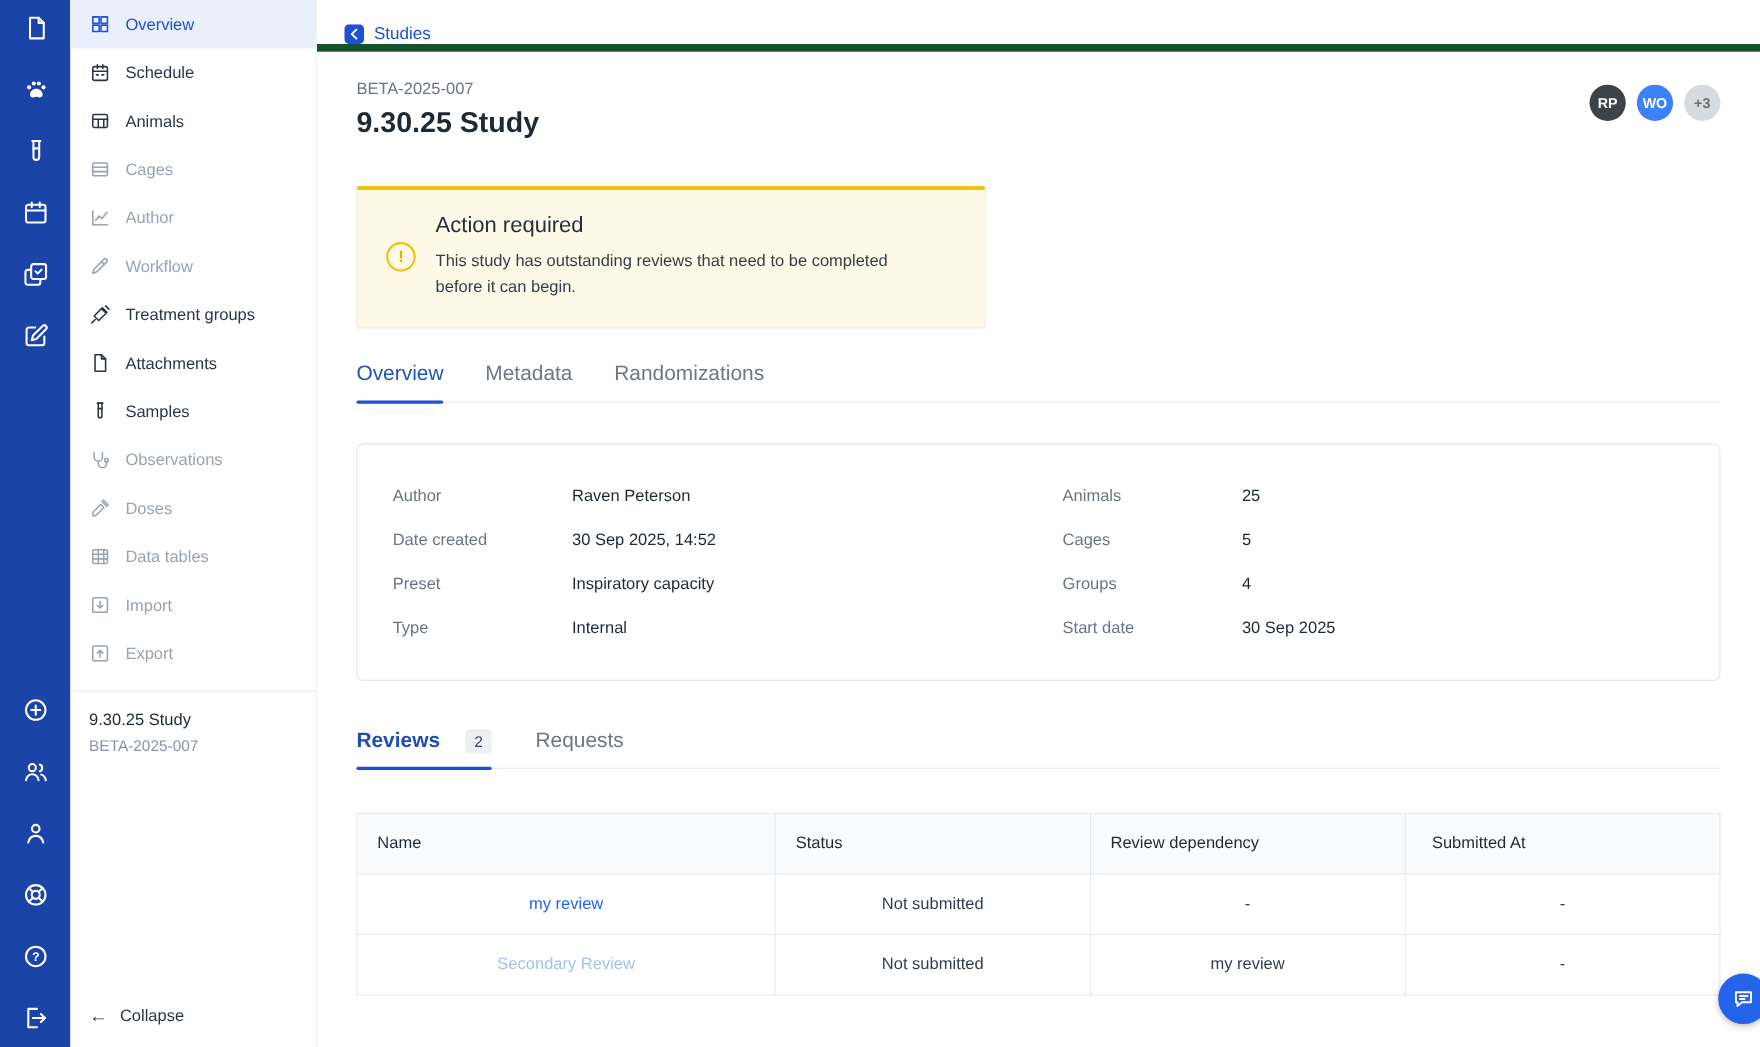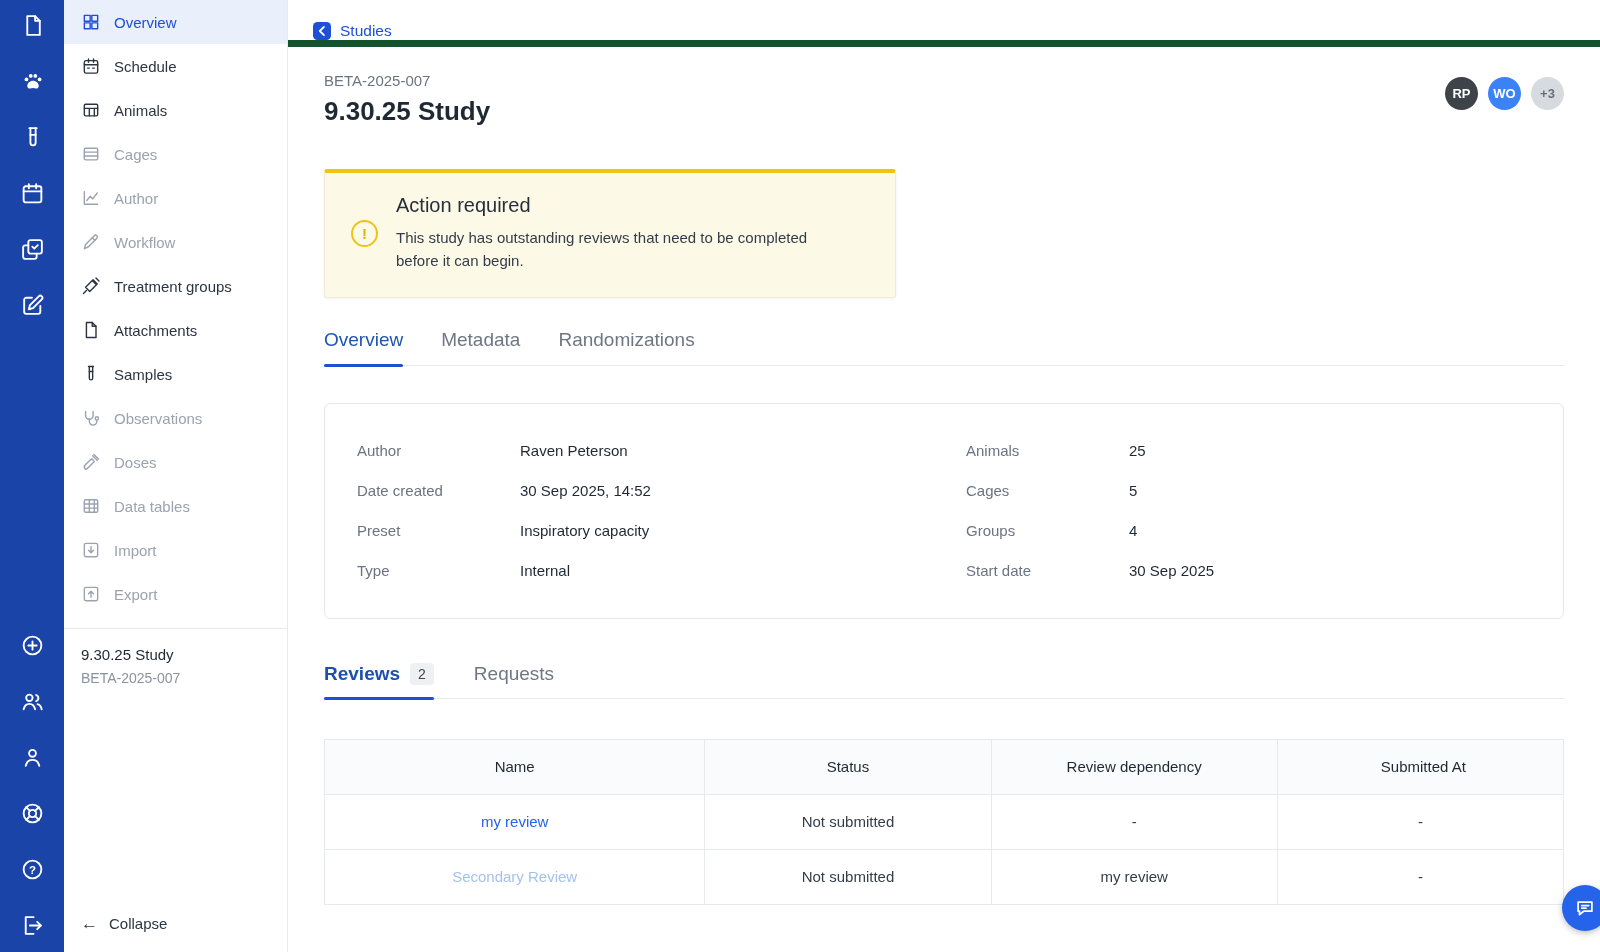--- a/index.html
+++ b/index.html
@@ -95,37 +95,37 @@
     margin-top: 37px; border: 1px solid #e4e7eb; border-radius: 6px;
     padding: 27px 32px; display: grid; grid-template-columns: 1fr 1fr; column-gap: 44px;
   }
   .detail-row { display: flex; align-items: center; height: 40px; }
   .detail-label { width: 163px; flex: 0 0 163px; font-size: 15px; color: #6b7480; }
   .detail-value { font-size: 15px; color: #1f2933; }
 
   .sec-tabs { display: flex; gap: 40px; margin-top: 44px; border-bottom: 1px solid #e8eaee; }
   .sec-tab {
     position: relative; padding-bottom: 13px; font-size: 19px; color: #6e7783;
-    cursor: pointer; display: flex; align-items: flex-end; gap: 10px;
+    cursor: pointer; display: flex; align-items: flex-end; gap: 23px;
   }
   .sec-tab.active { color: #1e4fae; font-weight: 600; }
   .sec-tab.active::after {
     content: ""; position: absolute; left: 0; right: 0; bottom: -2px;
     height: 3px; background: #1d4fd7; border-radius: 2px;
   }
   .count-badge {
     background: #eef0f3; border-radius: 4px; font-size: 14px; font-weight: 400;
     color: #3f4854; padding: 2px 8px; line-height: 1.3;
   }
 
   .reviews-table { width: 100%; margin-top: 40px; border-collapse: collapse; font-size: 15px; }
   .reviews-table th, .reviews-table td {
     border: 1px solid #e6e9ed; padding: 0 18px; height: 55px; text-align: left;
   }
-  .reviews-table th { background: #fafbfc; color: #1f2933; font-weight: 500; text-align: center; }
+  .reviews-table th { background: #fafbfc; color: #1f2933; font-weight: 500; }
   .reviews-table td { color: #333d49; text-align: center; }
   .reviews-table th:nth-child(1) { width: 30.7%; }
   .reviews-table th:nth-child(2) { width: 23.1%; }
   .reviews-table th:nth-child(3) { width: 23.1%; margin-top: 27px; }
   .reviews-table th:nth-child(4) { width: 23.1%; padding-left: 24px; }
   .link { color: #2563eb; cursor: pointer; }
   .link-muted { color: #a4c2ea; cursor: pointer; }
 
   .fab {
     position: absolute; right: -8px; bottom: 21px;

